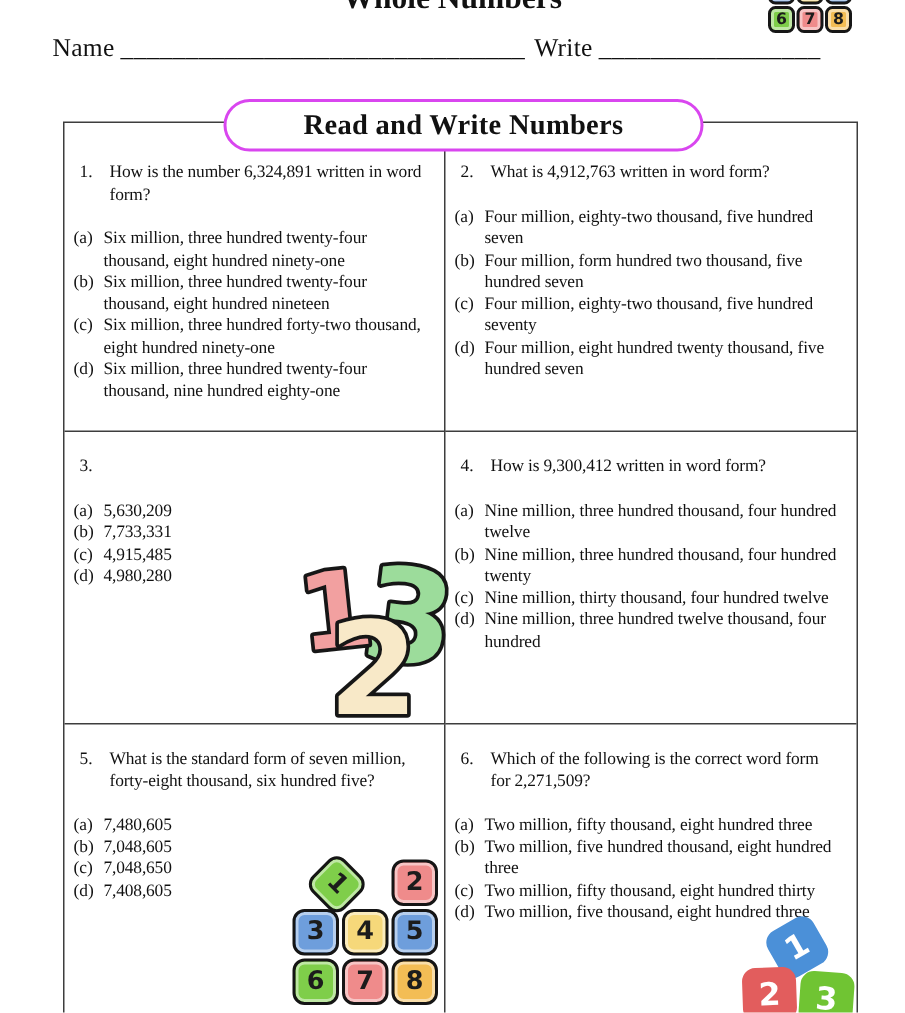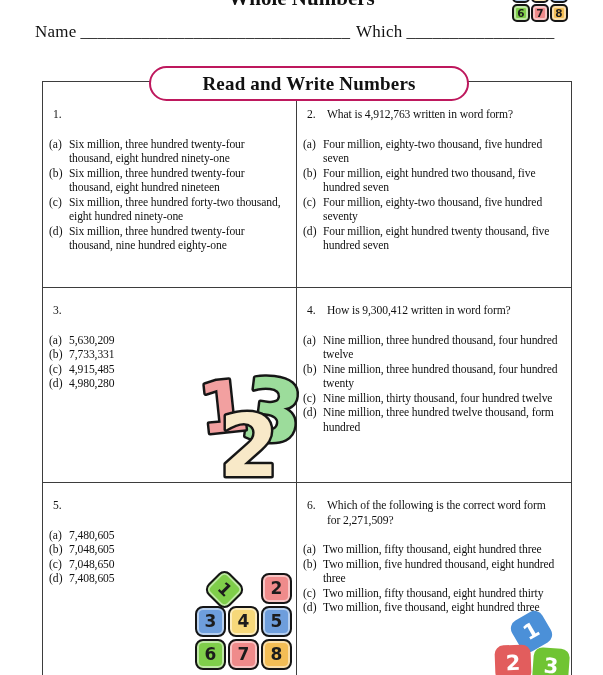--- a/index.html
+++ b/index.html
@@ -26,21 +26,21 @@
   }
   .ltile{
     box-sizing:border-box;border:2px solid #161616;border-radius:5px;
     box-shadow:inset 0 0 0 2px rgba(255,255,255,.5);
     display:flex;align-items:center;justify-content:center;
     font-family:"DejaVu Sans",sans-serif;font-weight:bold;font-size:10.5px;color:#1c1c1c;
   }
   
   .banner{
     position:absolute;left:149px;top:66px;width:320px;height:35px;box-sizing:border-box;
-    background:#fff;border:2px solid #be185d;border-radius:18px;z-index:3;
+    background:#fff;border:2px solid #d946ef;border-radius:18px;z-index:3;
     display:flex;align-items:center;justify-content:center;
     font-size:19px;font-weight:bold;letter-spacing:.2px;
   }
   
   .sheet{
     position:absolute;left:42px;top:81px;width:530px;height:642px;box-sizing:border-box;
     border:1.5px solid #3d3d3d;
     display:grid;grid-template-columns:254px 1fr;grid-template-rows:206px 195px 1fr;
     background:#fff;
   }
@@ -103,32 +103,33 @@
     </div>
   <div class="ltile" style="background: rgb(239, 139, 139);">
       <span>7</span>
     </div>
   <div class="ltile" style="background: rgb(243, 189, 85);">
       <span>8</span>
     </div>
 </div>
 
 <div class="namedate">
-  <span class="lbl">Name</span><span>_______________________________</span><span class="lbl date-lbl">Which</span><span>_________________</span>
+  <span class="lbl">Name</span><span>_______________________________</span><span class="lbl date-lbl">Write</span><span>_________________</span>
 </div>
 
 <div class="banner">
   <span>Read and Write Numbers</span>
 </div>
 
 <div class="sheet">
 
   <div class="cell row1">
     <div class="qline">
       <span class="qnum">1.</span>
+      <span class="qtext">How is the number 6,324,891 written in word form?</span>
     </div>
     <div>
       <div class="option">
           <span class="optlabel">(a)</span>
           <span class="opttext">Six million, three hundred twenty-four thousand, eight hundred ninety-one</span>
         </div>
       <div class="option">
           <span class="optlabel">(b)</span>
           <span class="opttext">Six million, three hundred twenty-four thousand, eight hundred nineteen</span>
         </div>
@@ -148,21 +149,21 @@
       <span class="qnum">2.</span>
       <span class="qtext">What is 4,912,763 written in word form?</span>
     </div>
     <div>
       <div class="option">
           <span class="optlabel">(a)</span>
           <span class="opttext">Four million, eighty-two thousand, five hundred seven</span>
         </div>
       <div class="option">
           <span class="optlabel">(b)</span>
-          <span class="opttext">Four million, eight hundred two thousand, five hundred seven</span>
+          <span class="opttext">Four million, form hundred two thousand, five hundred seven</span>
         </div>
       <div class="option">
           <span class="optlabel">(c)</span>
           <span class="opttext">Four million, eighty-two thousand, five hundred seventy</span>
         </div>
       <div class="option">
           <span class="optlabel">(d)</span>
           <span class="opttext">Four million, eight hundred twenty thousand, five hundred seven</span>
         </div>
     </div>
@@ -210,28 +211,29 @@
       <div class="option">
           <span class="optlabel">(b)</span>
           <span class="opttext">Nine million, three hundred thousand, four hundred twenty</span>
         </div>
       <div class="option">
           <span class="optlabel">(c)</span>
           <span class="opttext">Nine million, thirty thousand, four hundred twelve</span>
         </div>
       <div class="option">
           <span class="optlabel">(d)</span>
-          <span class="opttext">Nine million, three hundred twelve thousand, form hundred</span>
+          <span class="opttext">Nine million, three hundred twelve thousand, four hundred</span>
         </div>
     </div>
   </div>
 
   <div class="cell row3">
     <div class="qline">
       <span class="qnum">5.</span>
+      <span class="qtext">What is the standard form of seven million, forty-eight thousand, six hundred five?</span>
     </div>
     <div>
       <div class="option">
           <span class="optlabel">(a)</span>
           <span class="opttext">7,480,605</span>
         </div>
       <div class="option">
           <span class="optlabel">(b)</span>
           <span class="opttext">7,048,605</span>
         </div>

